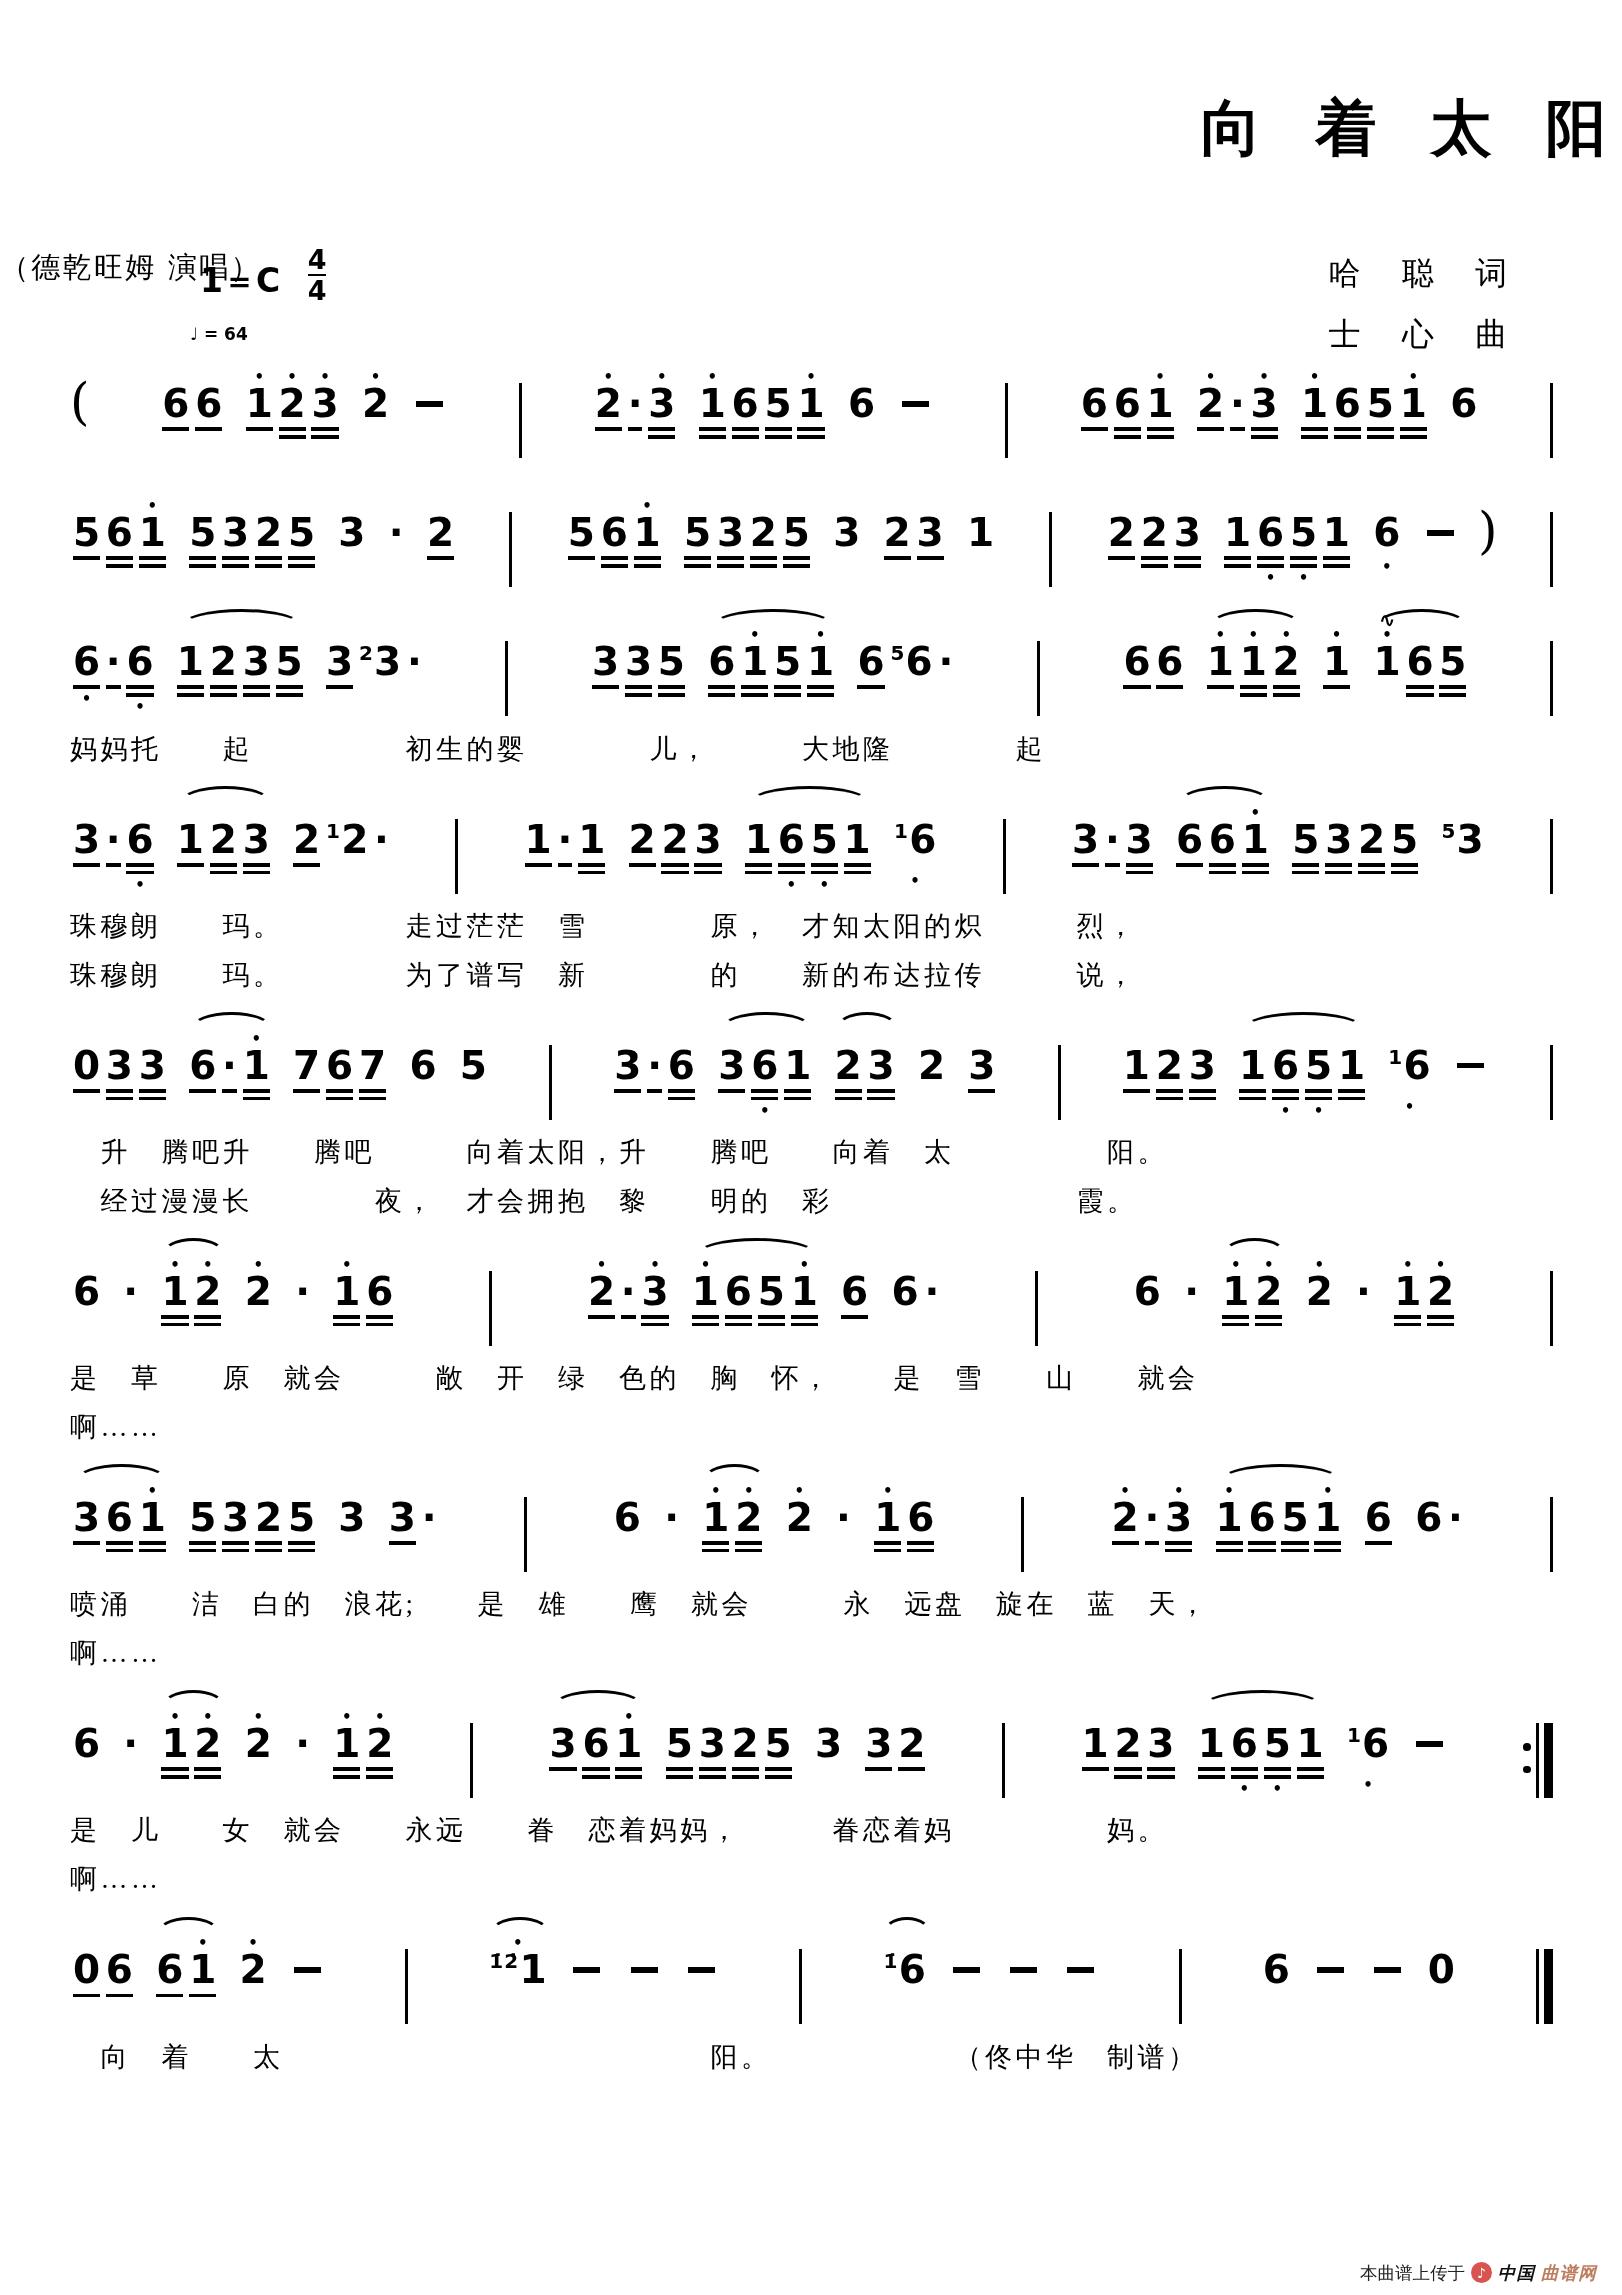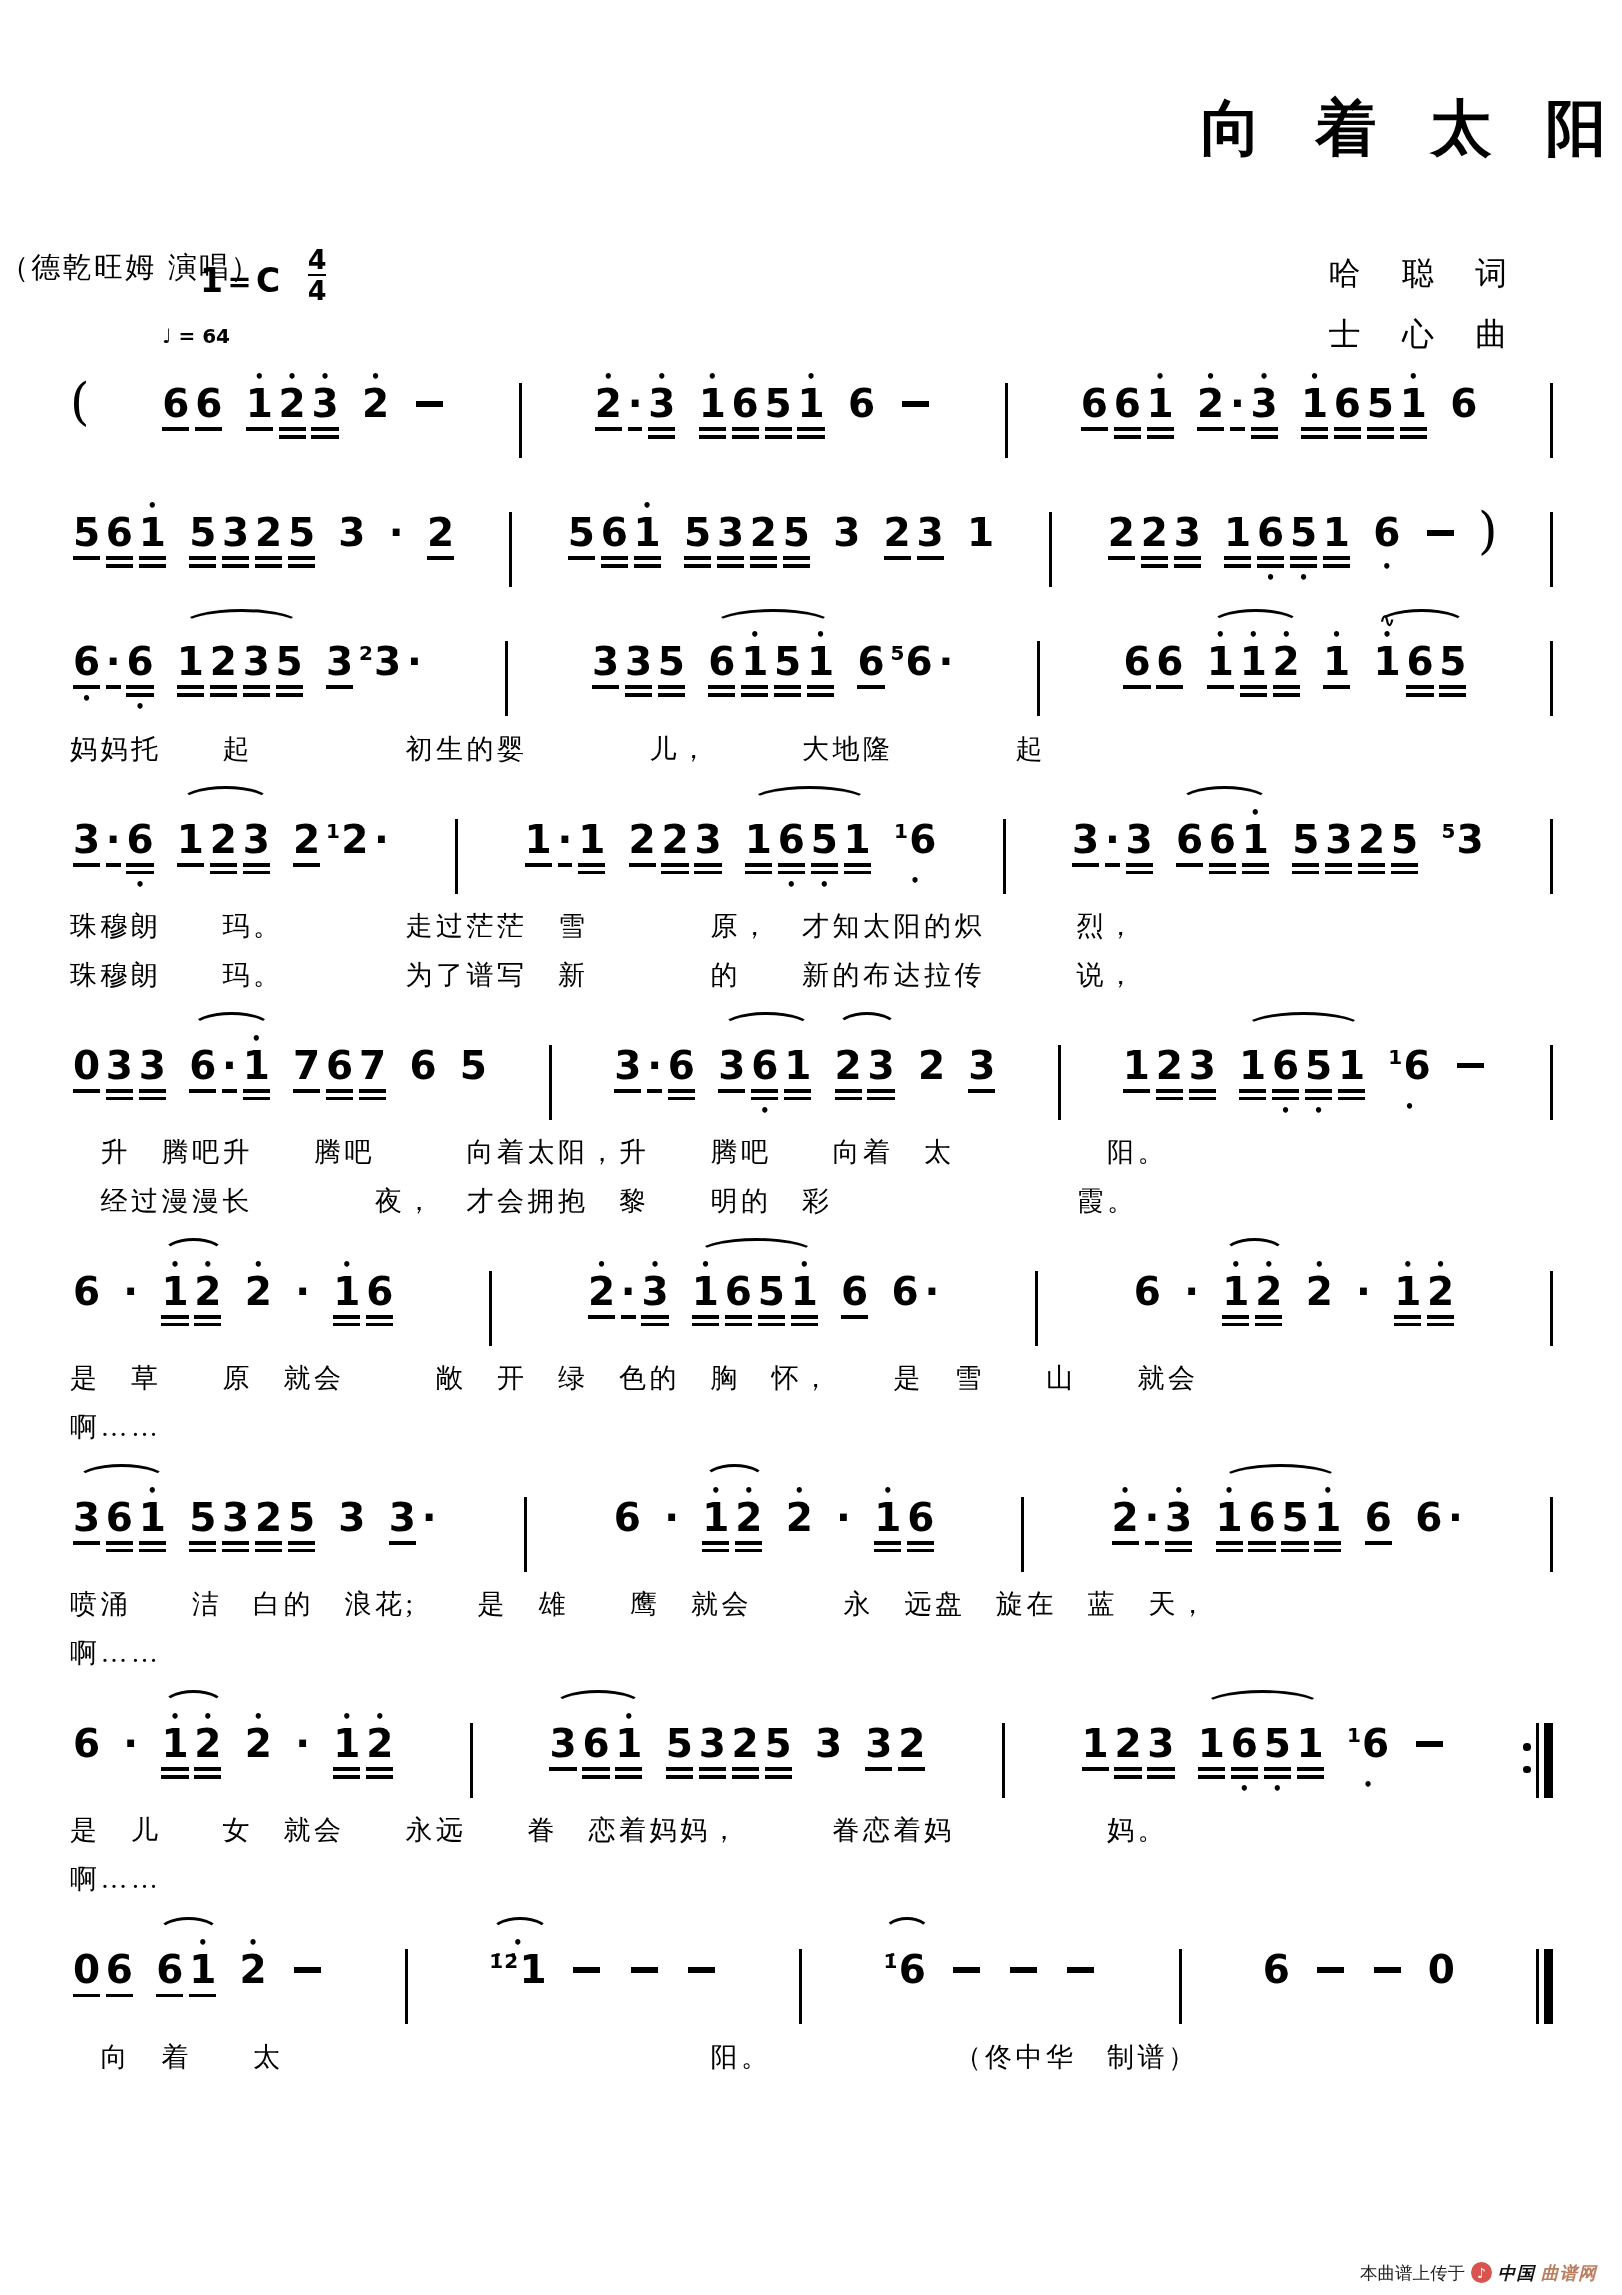--- a/index.html
+++ b/index.html
@@ -8,21 +8,21 @@
   
   .title{position:absolute;top:88px;left:0;width:100%;text-align:right;
          font-size:61px;font-weight:bold;letter-spacing:16.4px;font-family:"DejaVu Sans",sans-serif;}
   .subtitle{position:absolute;top:248px;left:0;width:100%;text-align:left;
             font-size:29px;letter-spacing:2.3px;}
   .keysig{position:absolute;top:246px;left:157px;font-size:33px;font-weight:bold;
           display:flex;align-items:flex-end;gap:24px;margin-left:43px;}
   .keysig .meter{display:inline-flex;flex-direction:column;align-items:center;line-height:1.02;
                  font-size:27px;margin-left:3.5px;}
   .keysig .meter .mb{border-top:2.9px solid #000;padding-top:1.2px;}
-  .tempo{position:absolute;top:324px;left:162px;font-size:20px;font-weight:bold;}
+  .tempo{position:absolute;top:324px;left:190px;font-size:17px;font-weight:bold;}
   .credits{position:absolute;top:243px;right:111px;text-align:center;font-size:32px;line-height:1.9;
            letter-spacing:4.7px;}
   
   #score{position:absolute;top:361px;left:70px;right:70px;}
   .system{margin-bottom:32px;}
   .notes-line{display:flex;justify-content:space-between;align-items:flex-start;width:100%;}
   .measure{display:flex;align-items:flex-start;gap:17.5px;}
   .group{display:flex;align-items:flex-start;position:relative;}
   .group.slur::before{content:"";position:absolute;top:-10.5px;left:6%;width:86%;height:26px;
       border:3.5px solid transparent;border-top-color:#000;border-radius:50%;}

